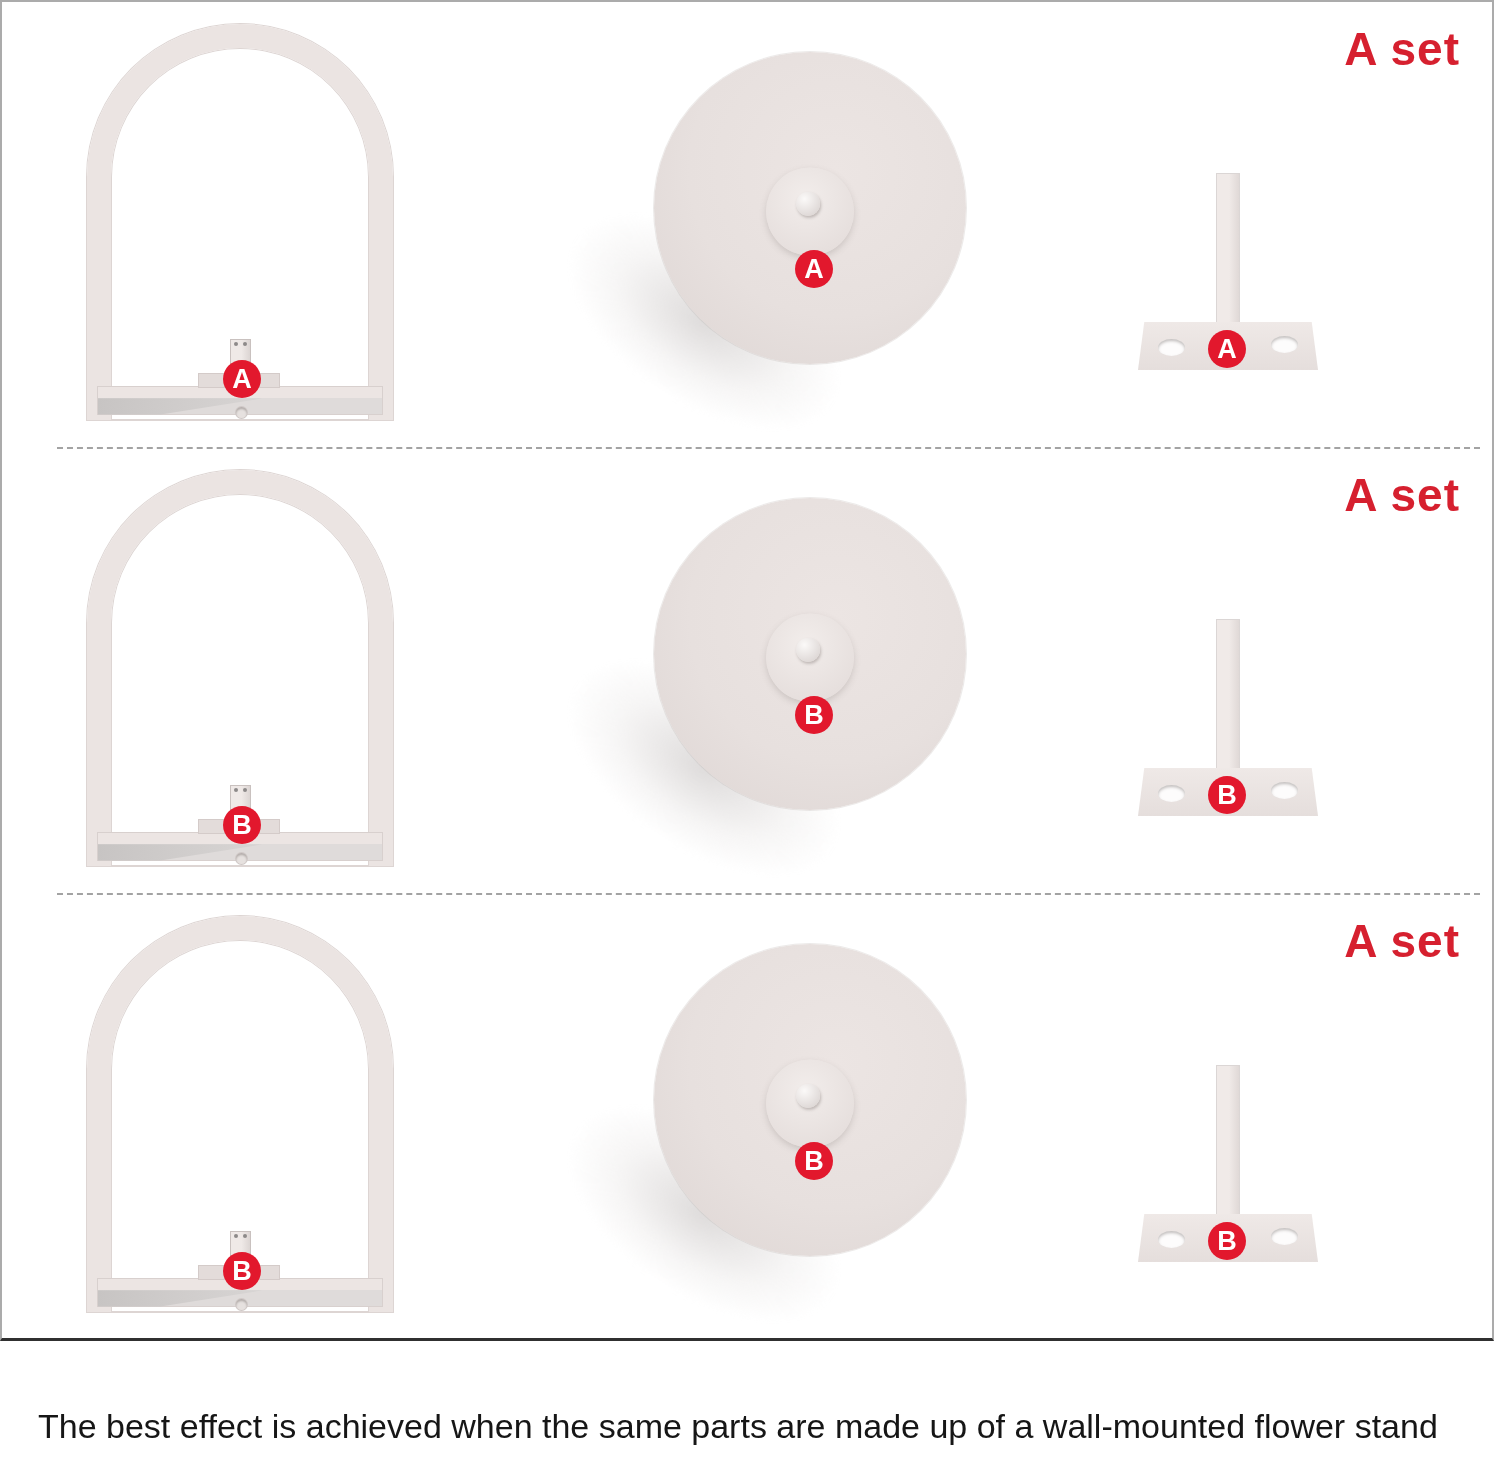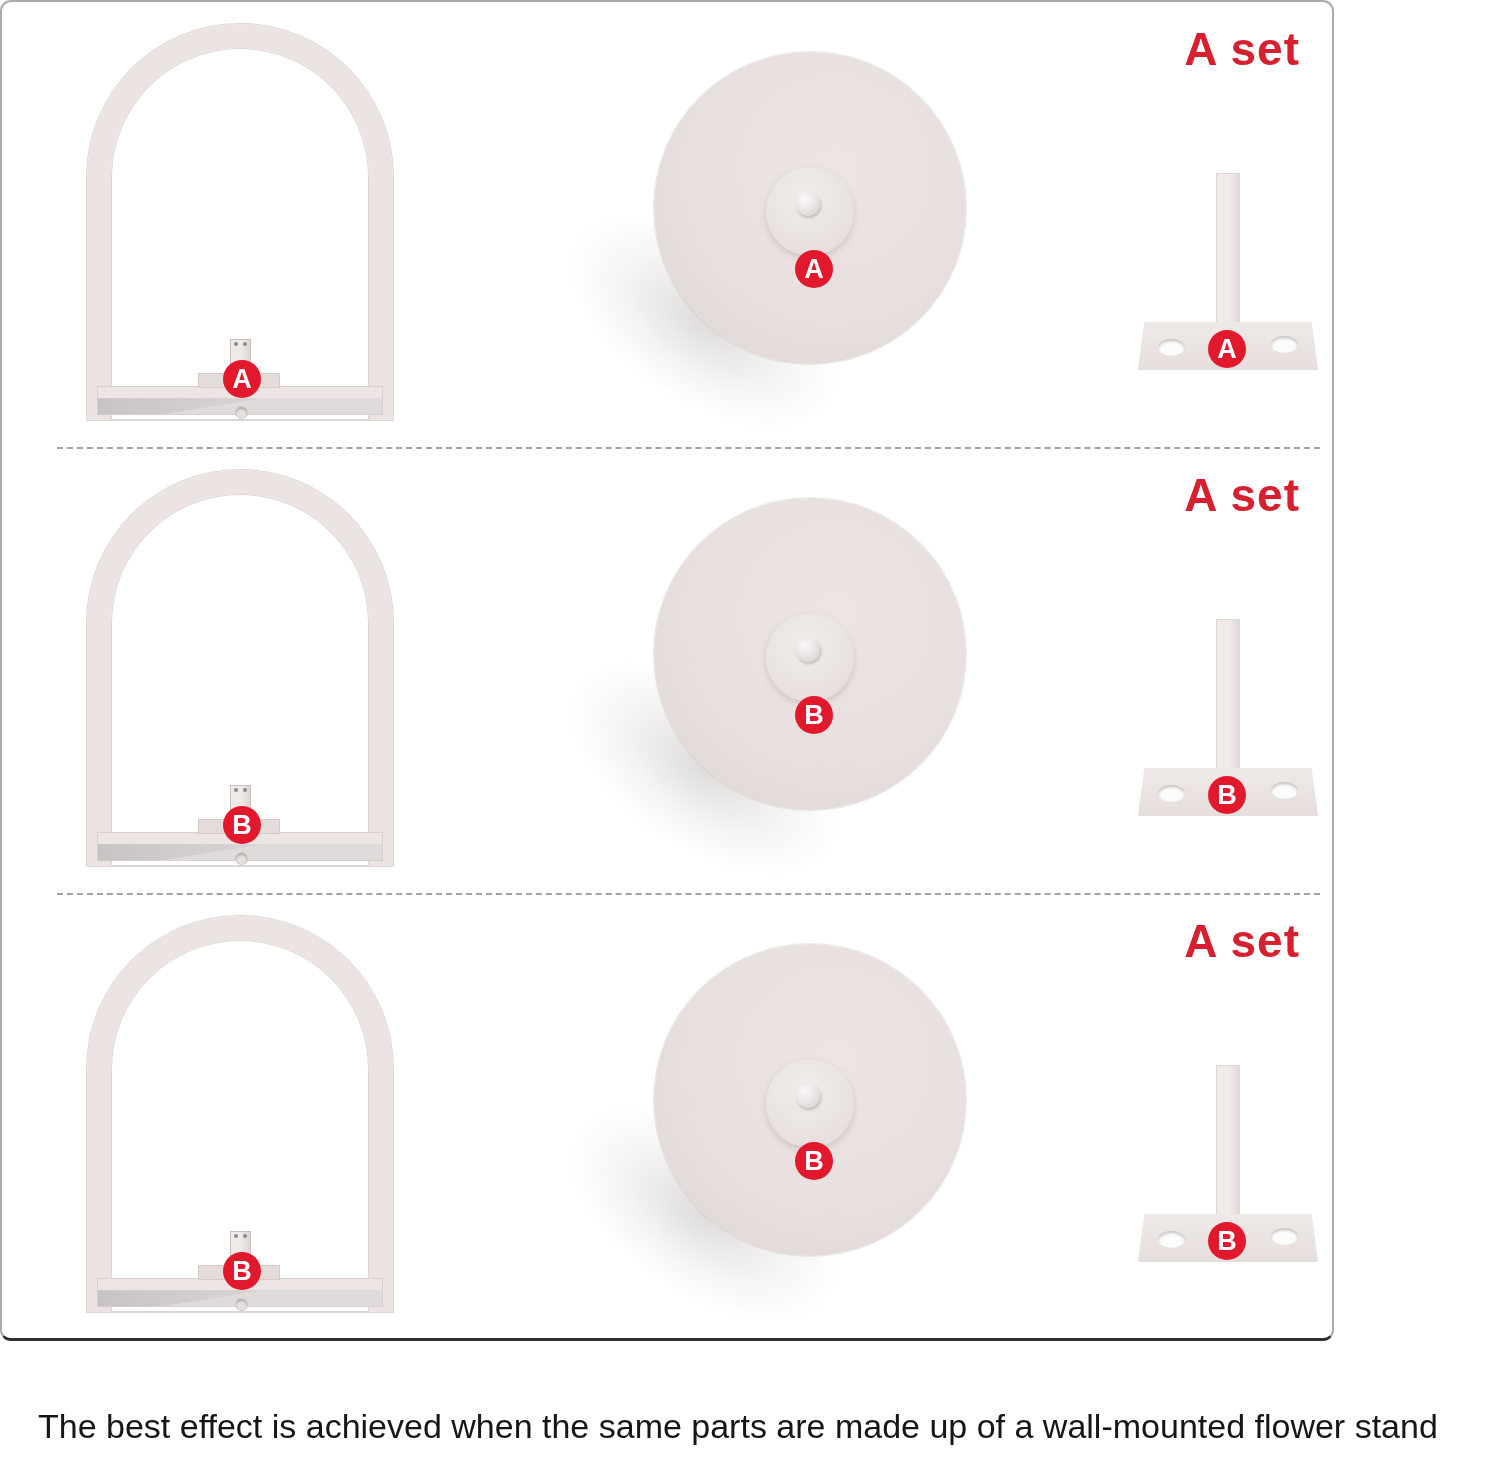--- a/index.html
+++ b/index.html
@@ -3,26 +3,25 @@
 <meta charset="utf-8">
 <style>
   html,body { margin:0; padding:0; background:#fff; }
   .canvas {
     position:relative; width:1500px; height:1466px; background:#ffffff;
     font-family:"Liberation Sans", sans-serif; overflow:hidden;
   }
 
   
   .diagram-box {
-    position:absolute; left:0; top:0; width:1334px; height:1341px;
+    position:absolute; left:0; top:0; width:1494px; height:1341px;
     box-sizing:border-box;
     border-top:2px solid #ababab; border-left:2px solid #ababab;
     border-right:2px solid #ababab; border-bottom:3px solid #303030;
     background:#fff;
-    border-radius:11px;
   }
 
   .row { position:relative; height:446px; }
   .row-divider {
     position:absolute; top:-1px; left:55px; right:12px; height:0;
     border-top:2px dashed #a3a3a3;
   }
 
   .set-label {
     position:absolute; top:20px; right:32px;

